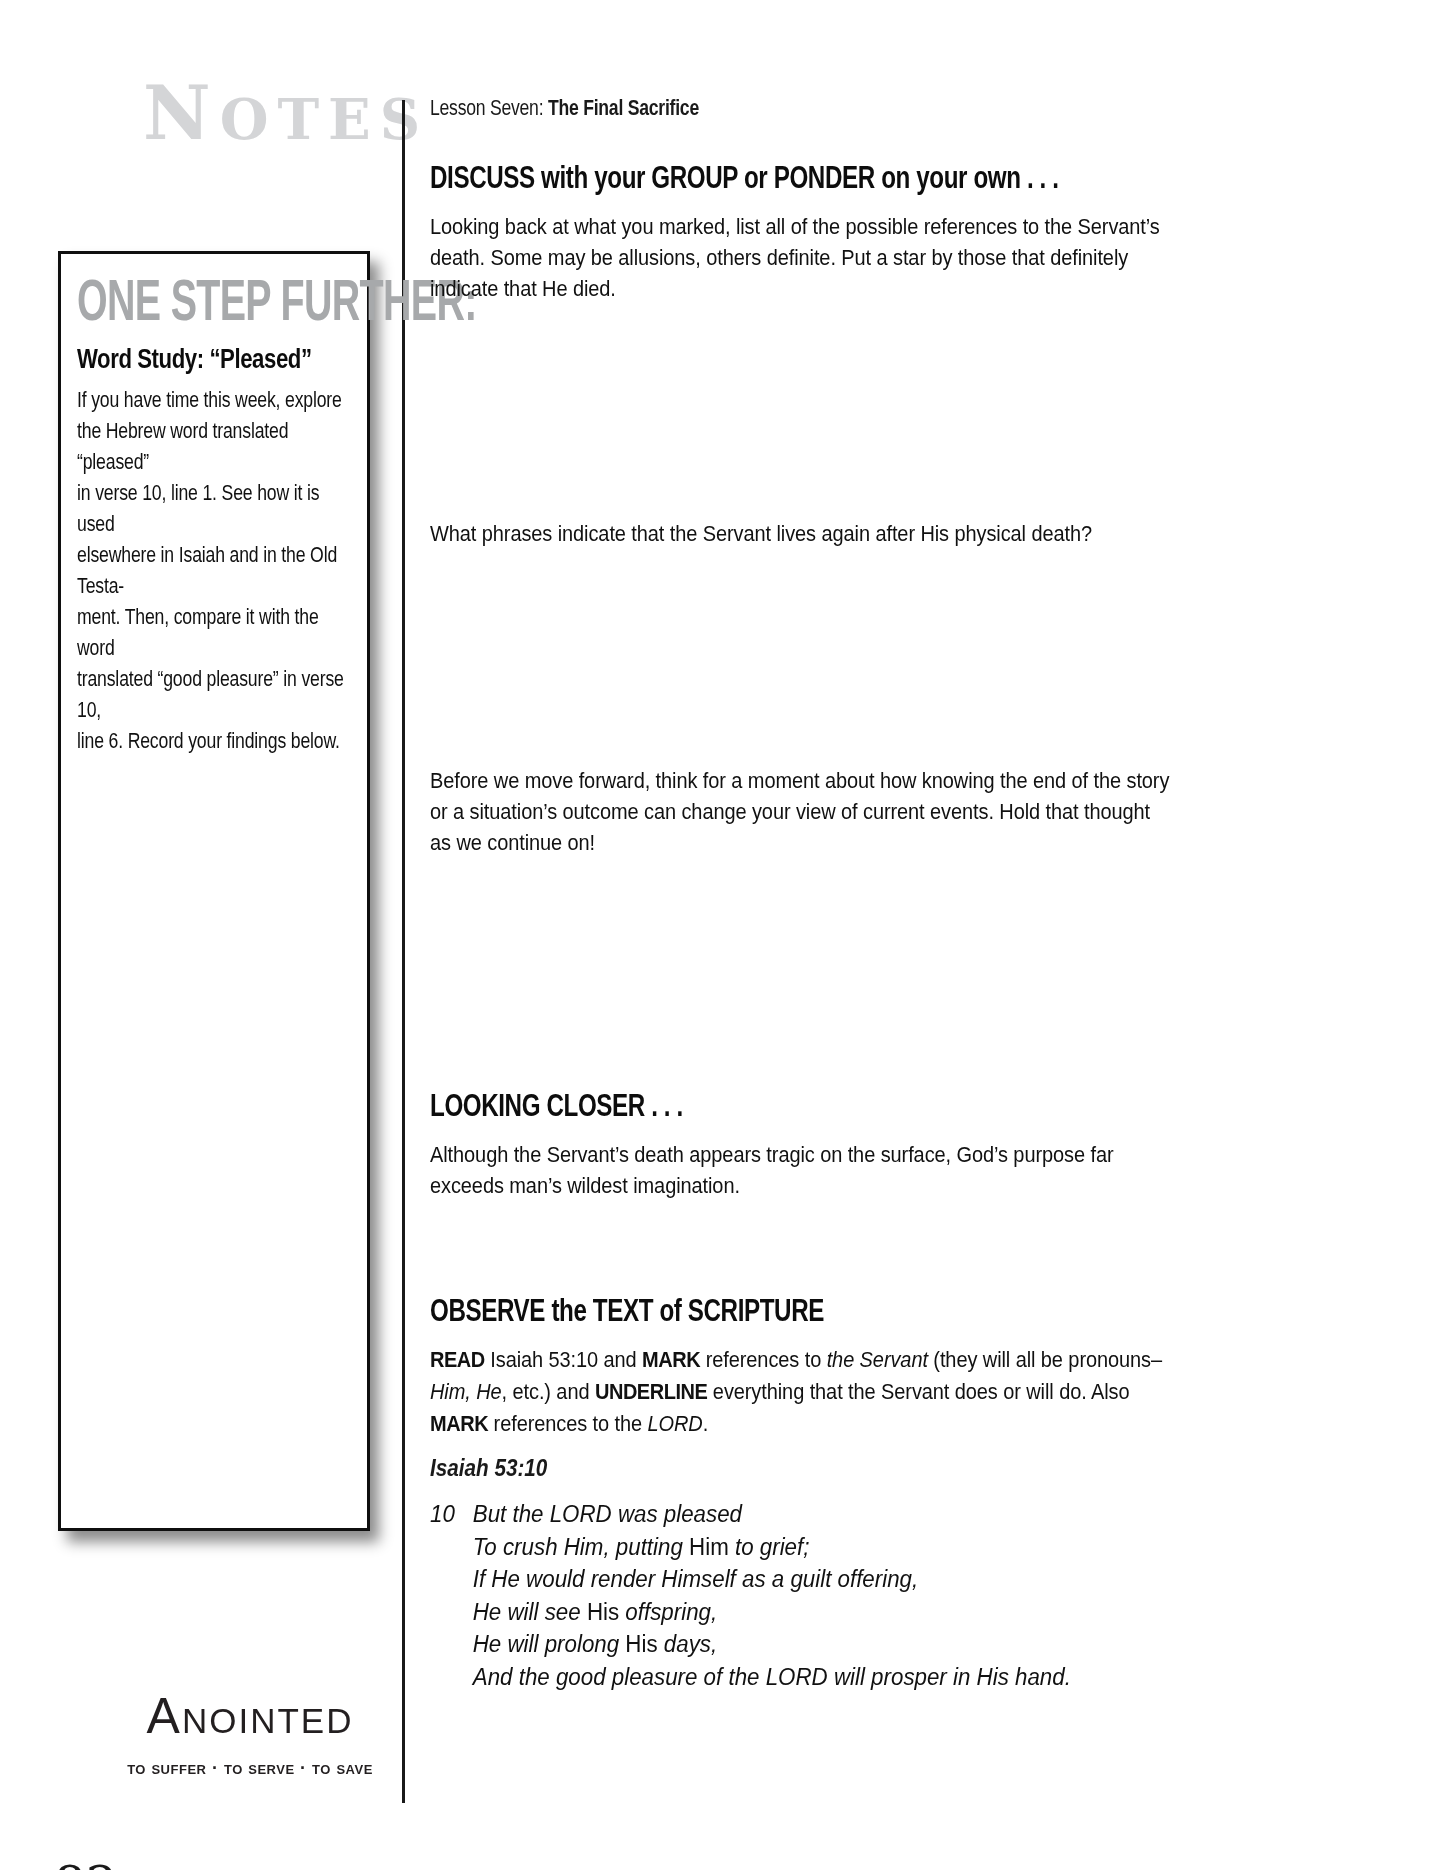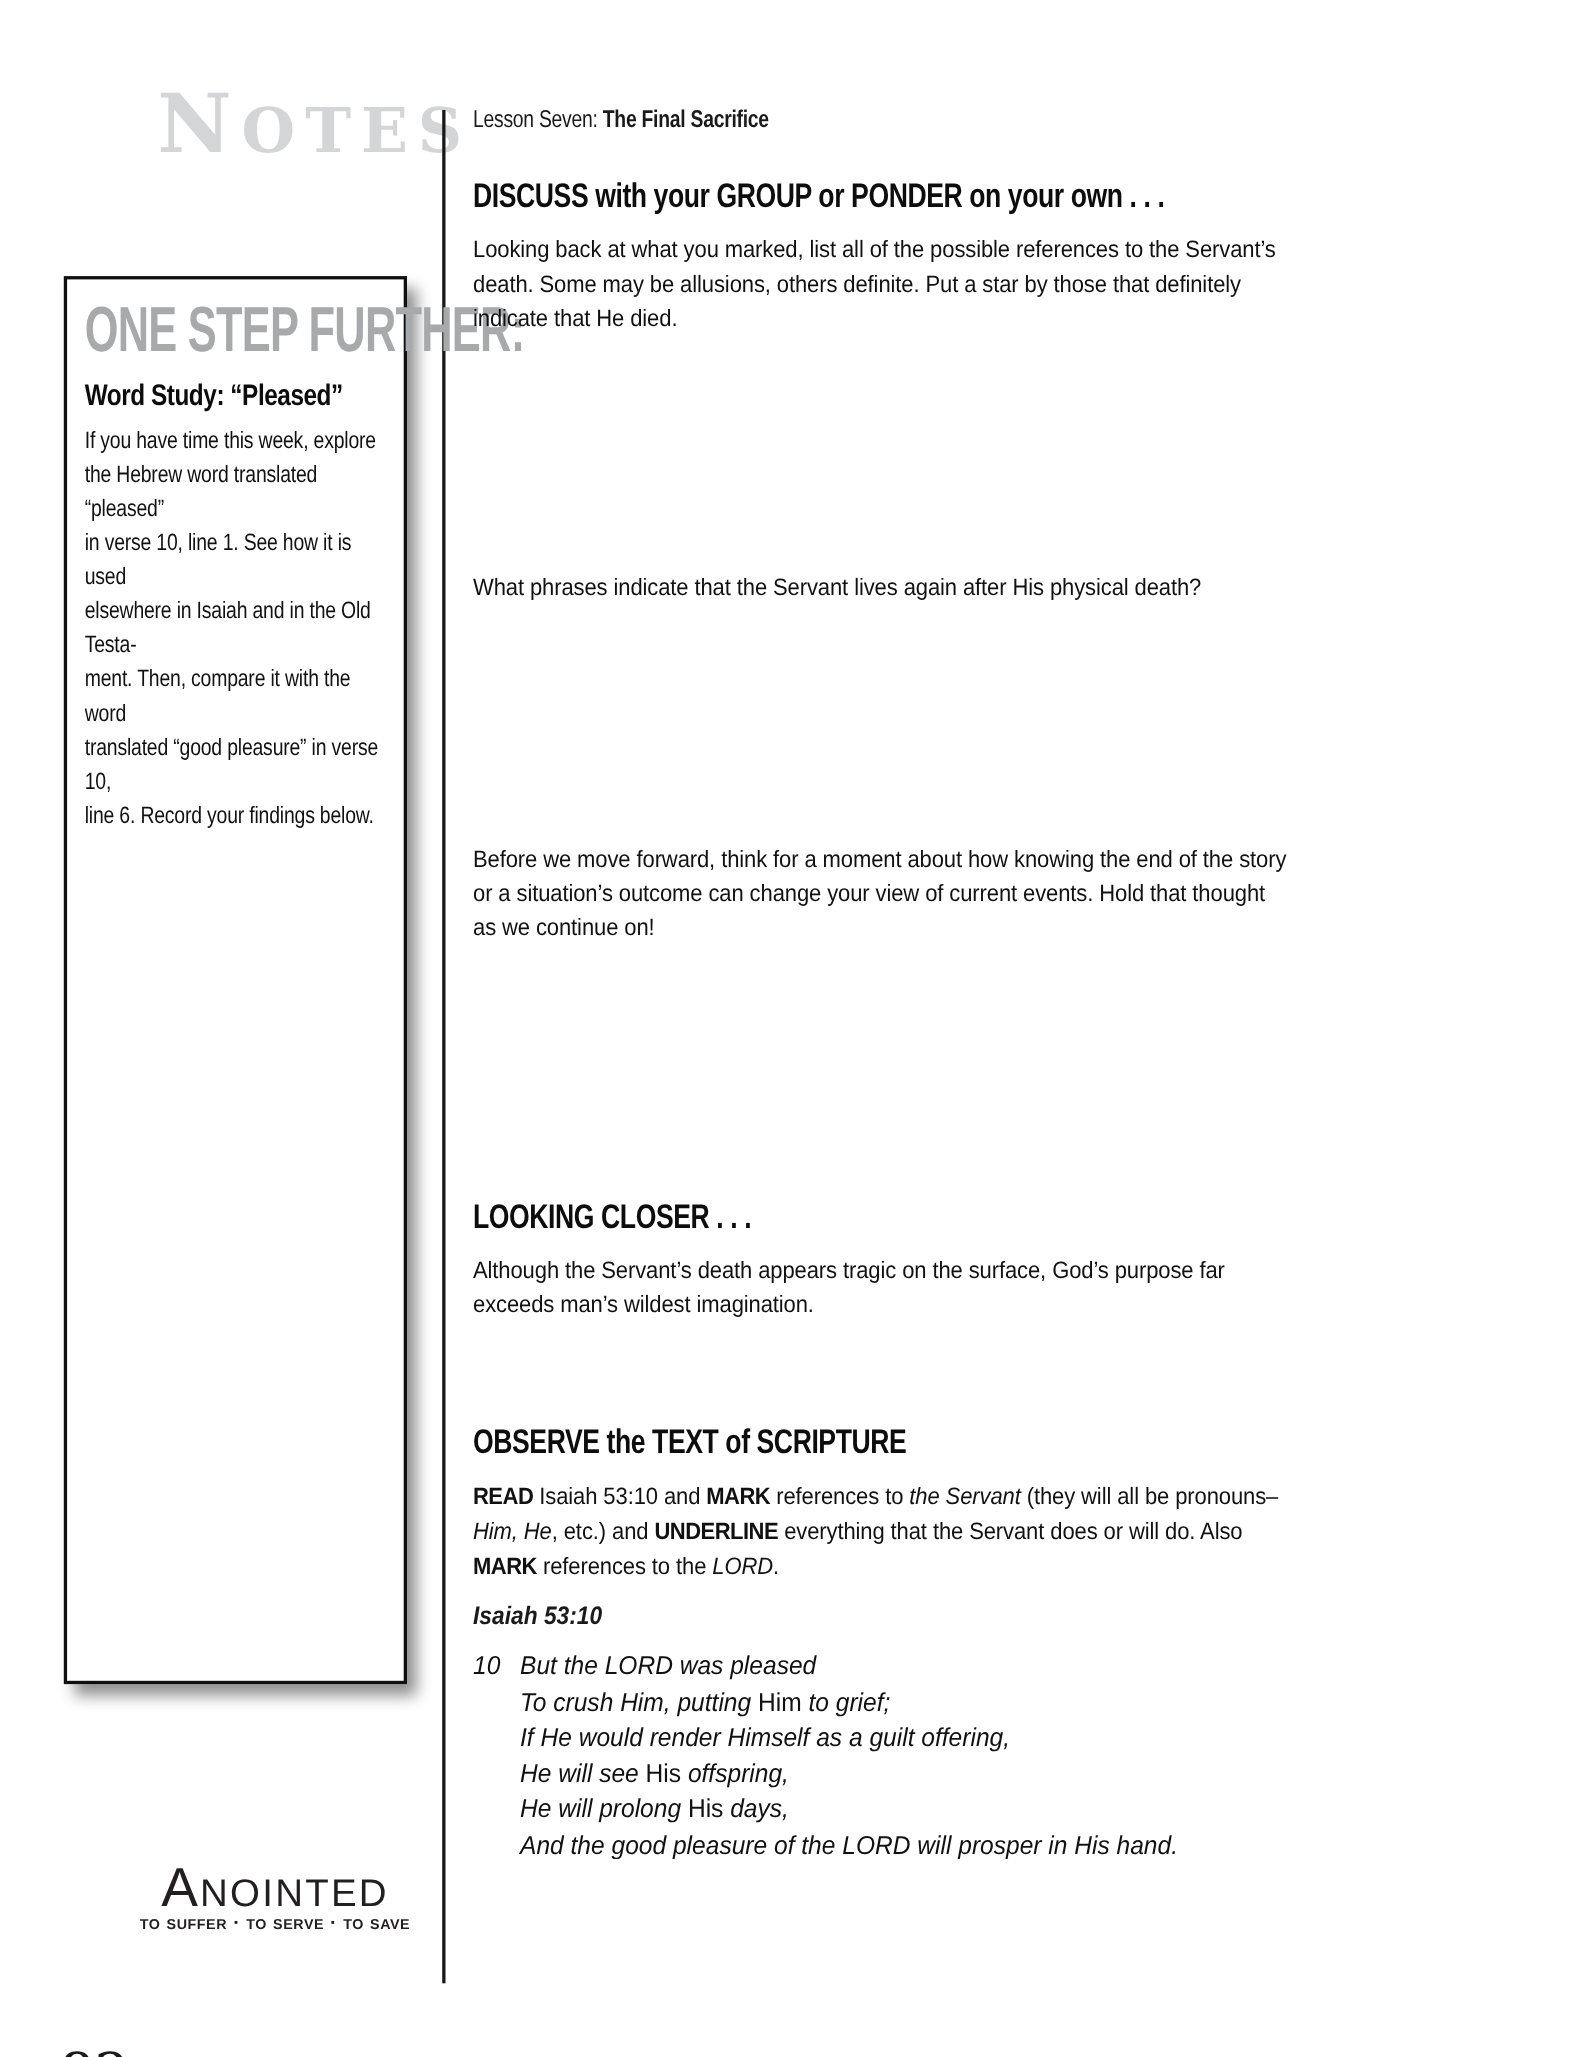--- a/index.html
+++ b/index.html
@@ -40,21 +40,21 @@
   .logo{
     position:absolute;left:110px;top:1694px;width:280px;text-align:center;
     font-family:Liberation Sans, sans-serif;color:#231f20;
   }
   .logo-name{
     font-variant:small-caps;text-transform:lowercase;font-size:50px;line-height:44px;
     letter-spacing:2px;
   }
   .logo-name::first-letter{text-transform:uppercase;}
   .logo-tagline{
-    font-variant:small-caps;text-transform:lowercase;font-size:18px;margin-top:0;
+    font-variant:small-caps;text-transform:lowercase;font-size:18px;margin-top:20px;
     letter-spacing:0.5px;font-weight:bold;
   }
   .page-number{
     position:absolute;left:54px;top:1856px;
     font-family:"DejaVu Serif",serif;font-size:50px;color:#1a1a1a;
   }
   
   .main{position:absolute;left:430px;top:0;width:880px;}
   .lesson-header{
     position:absolute;left:0;top:95px;font-size:22px;white-space:nowrap;

